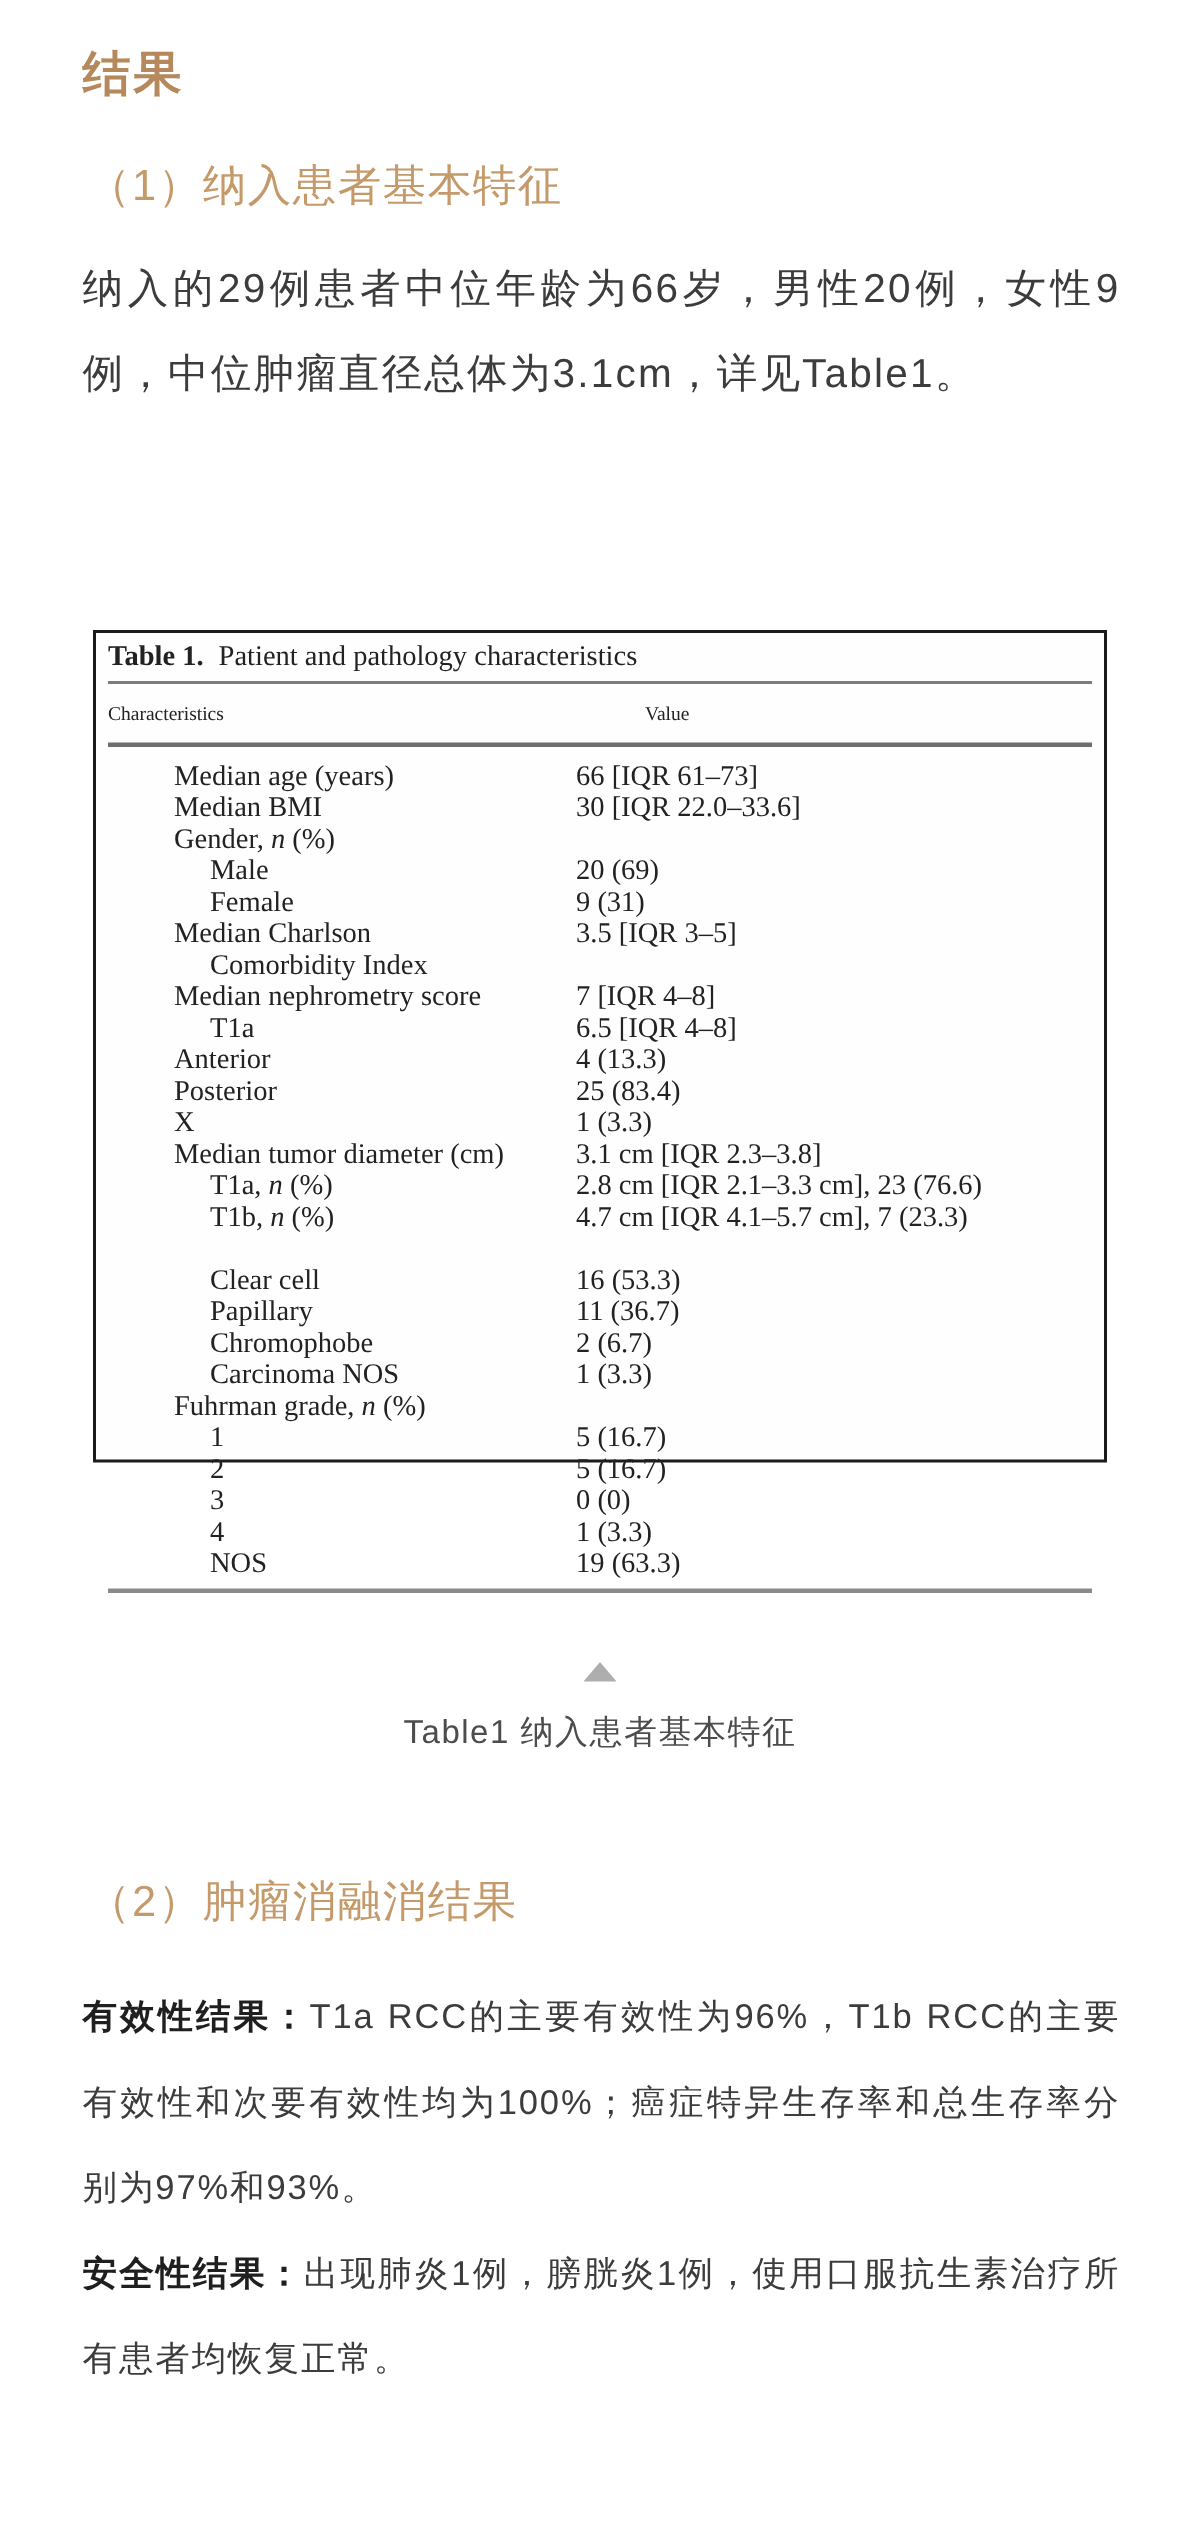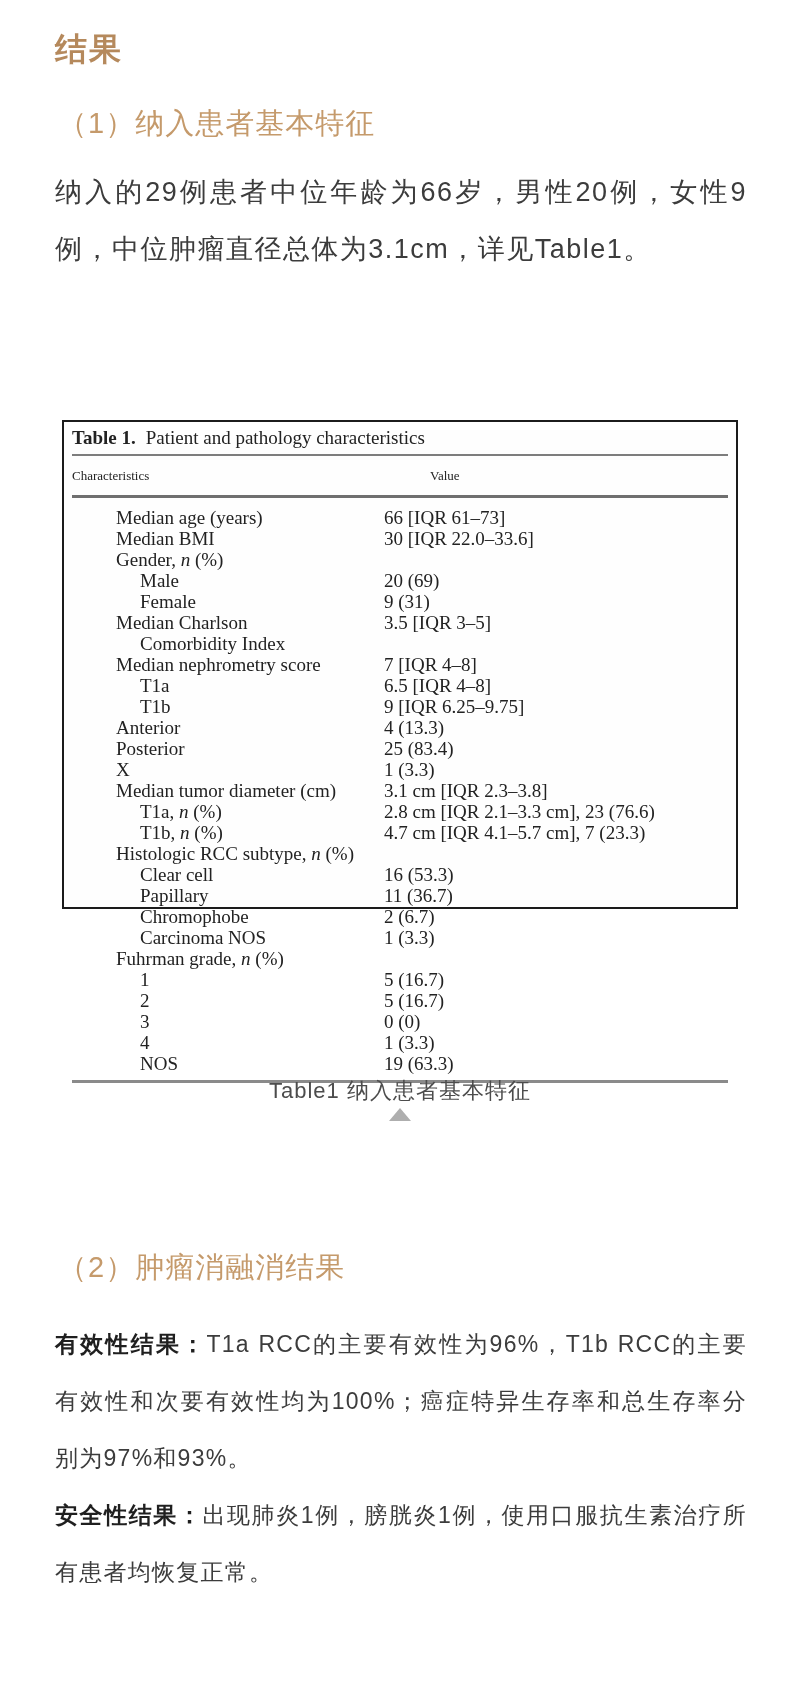--- a/index.html
+++ b/index.html
@@ -31,21 +31,21 @@
   .para.p1 { top:164px; }
   .para-block { position:absolute; left:55px; top:1316px; width:692px; }
   .para-block p {
     font-size:23px; line-height:57px; color:#3c3c3c;
     text-align:justify; letter-spacing:0.055em;
   }
   .inline-label { font-weight:700; color:#1f1f1f; }
 
   
   .tbl-figure {
-    position:absolute; left:62px; top:420px; width:676px; height:489px;
+    position:absolute; left:62px; top:420px; width:676px; height:555px;
     background:#fefefe; border:2px solid #1b1b1b;
     padding:4px 8px 0 8px;
     font-family:"Liberation Serif","DejaVu Serif",serif;
     color:#222222;
   }
   .tbl-title { font-size:19px; line-height:24px; white-space:nowrap; }
   .tbl-title b { font-weight:700; margin-right:10px; }
   .tbl-rule-thin  { height:2px; background:#7d7d7d; margin-top:4px; }
   .tbl-head {
     display:grid; grid-template-columns:268px 1fr;
@@ -63,21 +63,21 @@
 
   
   .collapse-triangle {
     position:absolute; left:389px; top:1108px;
     width:0; height:0;
     border-left:11px solid transparent; border-right:11px solid transparent;
     border-bottom:13px solid #aeaeae;
     cursor:pointer;
   }
   .fig-caption {
-    position:absolute; left:0; top:1076px; width:800px;
+    position:absolute; left:0; top:1140px; width:800px;
     text-align:center; font-size:22px; color:#4c4c4c; letter-spacing:1px;
   }
 </style>
 </head>
 <body>
 
 <h1 class="doc-title">结果</h1>
 
 <h2 class="sec-heading s1">（1）纳入患者基本特征</h2>
 
@@ -124,24 +124,20 @@
       </div>
       <div class="t-row">
         <div class="t-label">Median nephrometry score</div>
         <div class="t-value">7 [IQR 4–8]</div>
       </div>
       <div class="t-row">
         <div class="t-label ind">T1a</div>
         <div class="t-value">6.5 [IQR 4–8]</div>
       </div>
       <div class="t-row">
-        <div class="t-label ind">T1b</div>
-        <div class="t-value">9 [IQR 6.25–9.75]</div>
-      </div>
-      <div class="t-row">
         <div class="t-label">Anterior</div>
         <div class="t-value">4 (13.3)</div>
       </div>
       <div class="t-row">
         <div class="t-label">Posterior</div>
         <div class="t-value">25 (83.4)</div>
       </div>
       <div class="t-row">
         <div class="t-label">X</div>
         <div class="t-value">1 (3.3)</div>
@@ -152,21 +148,20 @@
       </div>
       <div class="t-row">
         <div class="t-label ind">T1a, <i>n</i> (%)</div>
         <div class="t-value">2.8 cm [IQR 2.1–3.3 cm], 23 (76.6)</div>
       </div>
       <div class="t-row">
         <div class="t-label ind">T1b, <i>n</i> (%)</div>
         <div class="t-value">4.7 cm [IQR 4.1–5.7 cm], 7 (23.3)</div>
       </div>
       <div class="t-row">
-        <div class="t-label">Histologic RCC subtype, <i>n</i> (%)</div>
         <div class="t-value"></div>
       </div>
       <div class="t-row">
         <div class="t-label ind">Clear cell</div>
         <div class="t-value">16 (53.3)</div>
       </div>
       <div class="t-row">
         <div class="t-label ind">Papillary</div>
         <div class="t-value">11 (36.7)</div>
       </div>

